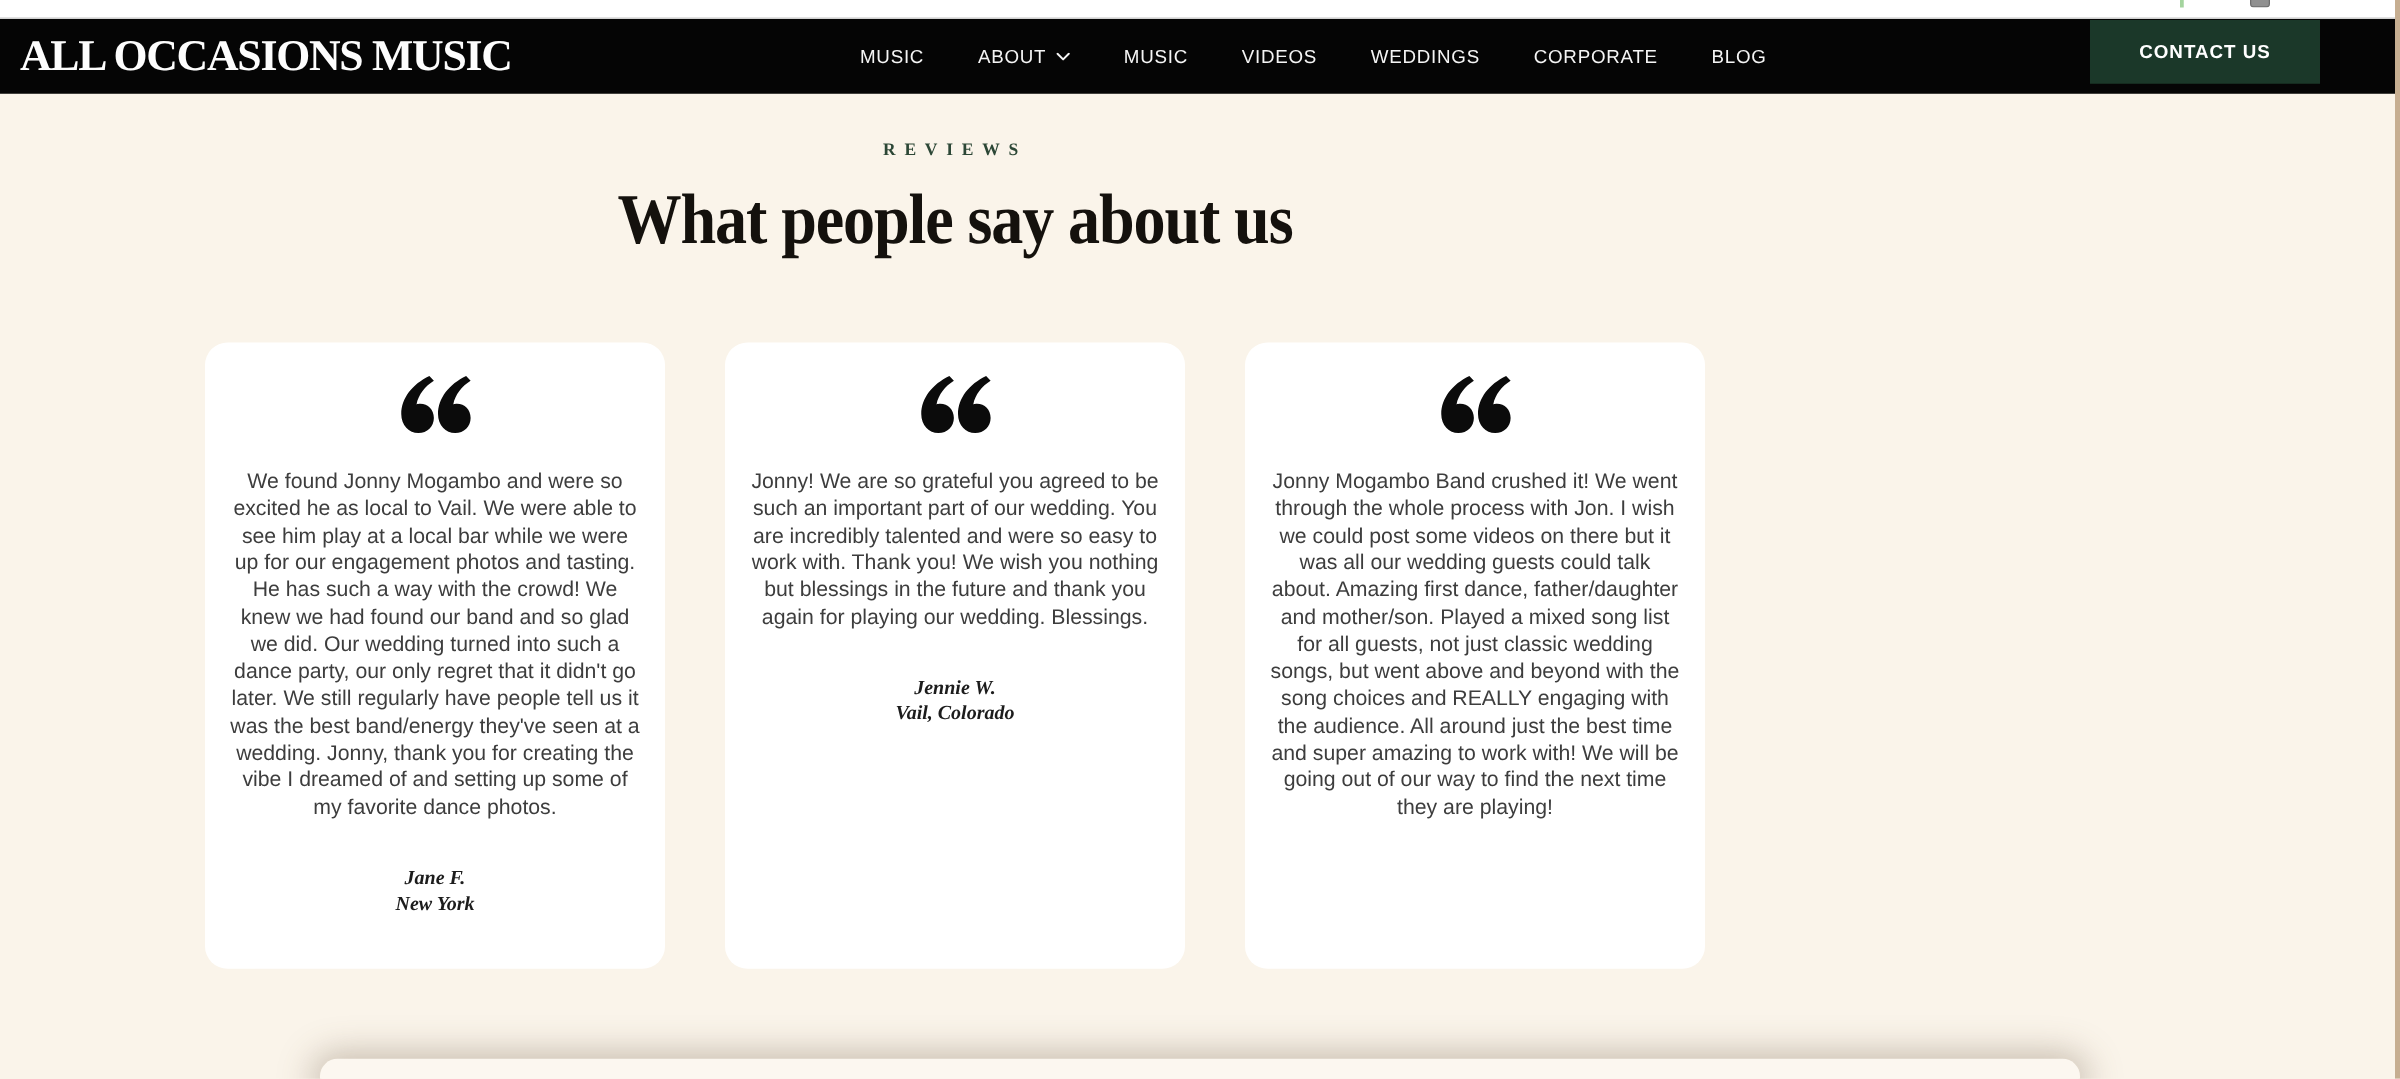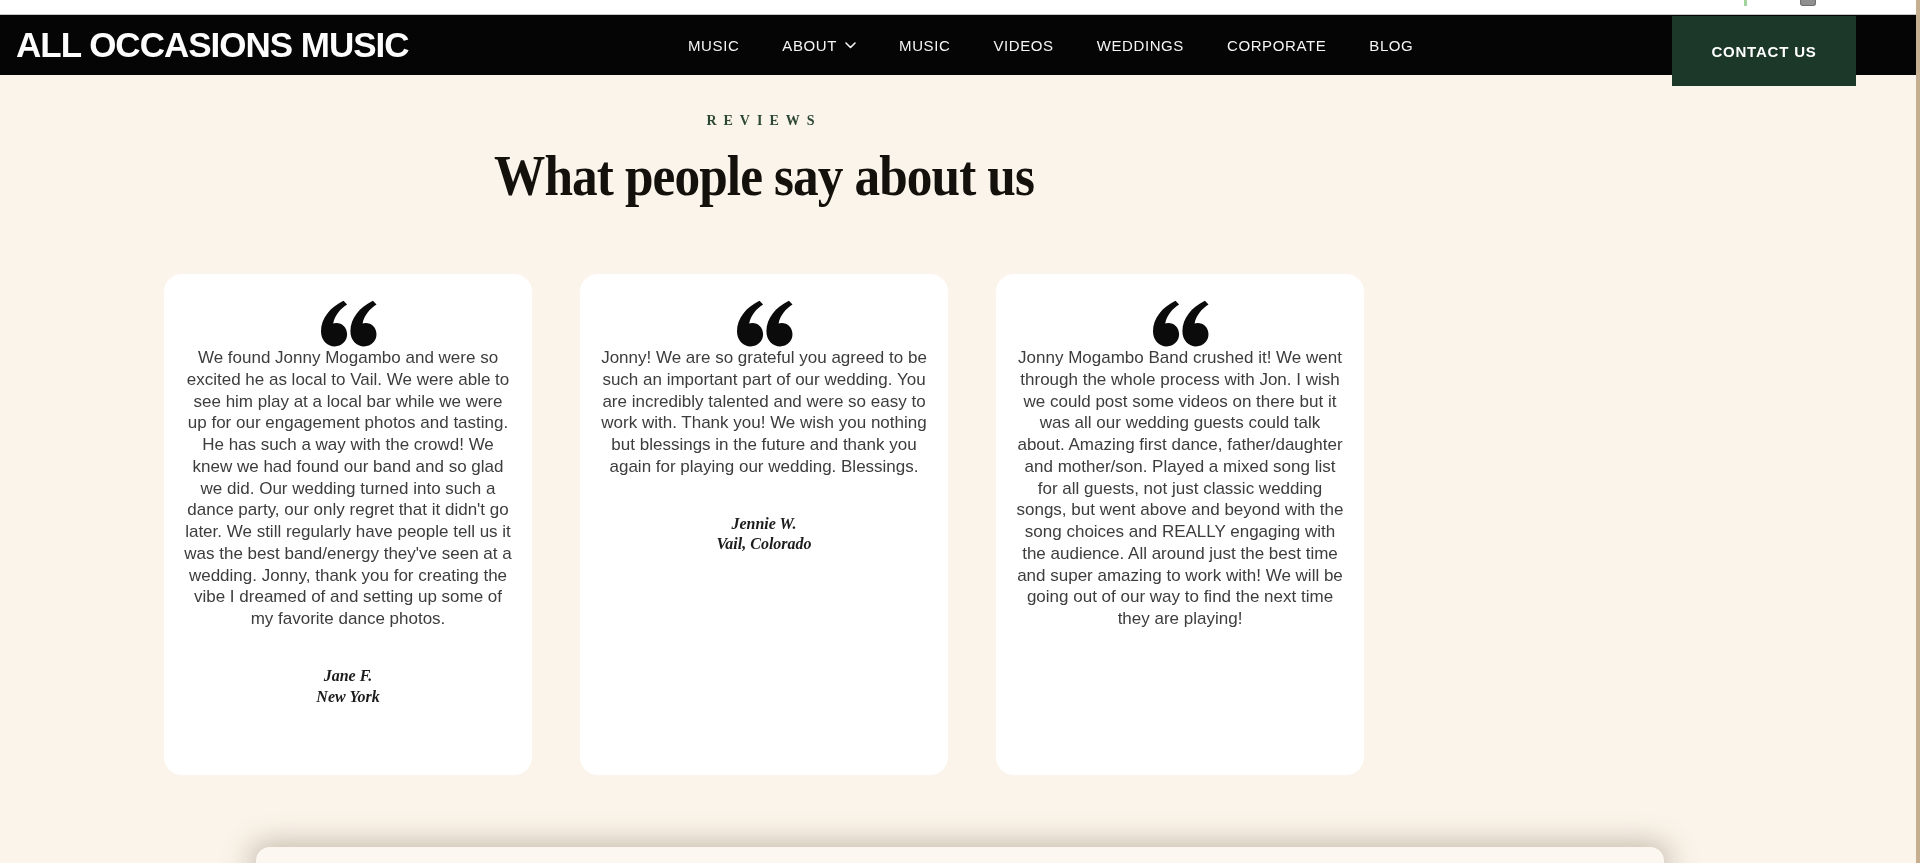--- a/index.html
+++ b/index.html
@@ -33,36 +33,36 @@
   }
 
   
   .header {
     position: absolute; top: 15px; left: 0; width: 1920px; height: 60px;
     background: #050505; z-index: 4;
   }
   .logo {
     position: absolute; left: 16px; top: 50%; transform: translateY(-50%);
     color: #fdfdfd;
-    font-family: Liberation Sans, sans-serif;
+    font-family: Liberation Serif, serif;
     font-weight: 700; font-size: 35px; letter-spacing: -1px;
     white-space: nowrap; cursor: pointer;
   }
   .nav {
     position: absolute; left: 688px; top: 0; height: 100%;
     display: flex; align-items: center; gap: 43px;
   }
   .nav-item {
     color: #f5f5f5; font-size: 15px; letter-spacing: 0.6px;
     display: flex; align-items: center; gap: 8px;
     cursor: pointer; white-space: nowrap;
   }
   .chevron { display: inline-flex; margin-top: 1px; }
   .contact-btn {
-    position: absolute; right: 64px; top: 1px; width: 184px; height: 70px;
+    position: absolute; right: 64px; top: 1px; width: 184px; height: 51px;
     background: #1b3829; border: none; color: #ffffff;
     font-family: "Liberation Sans", sans-serif;
     font-size: 15px; font-weight: 700; letter-spacing: 0.8px;
     display: flex; align-items: center; justify-content: center;
     cursor: pointer;
   }
 
   
   .section { position: absolute; top: 75px; left: 0; width: 1528px; text-align: center; }
   .eyebrow {
@@ -84,20 +84,21 @@
   }
   .card {
     width: 368px; min-height: 501px;
     background: #ffffff; border-radius: 18px;
     padding: 26px 19px 30px 19px;
     display: flex; flex-direction: column; align-items: center;
   }
   .quote-icon { margin-top: 0; flex: 0 0 auto; }
   .quote-icon svg { display: block; }
   .quote-text {
+    margin-top: 27px;
     color: #3d3d3d; font-size: 17px; line-height: 1.28;
     text-align: center;
   }
   .attribution {
     margin-top: 36px;
     font-family: "Liberation Serif", serif;
     font-weight: 700; font-size: 16px; line-height: 1.3; color: #1c1c1c; font-style: italic;
   }
 
   

